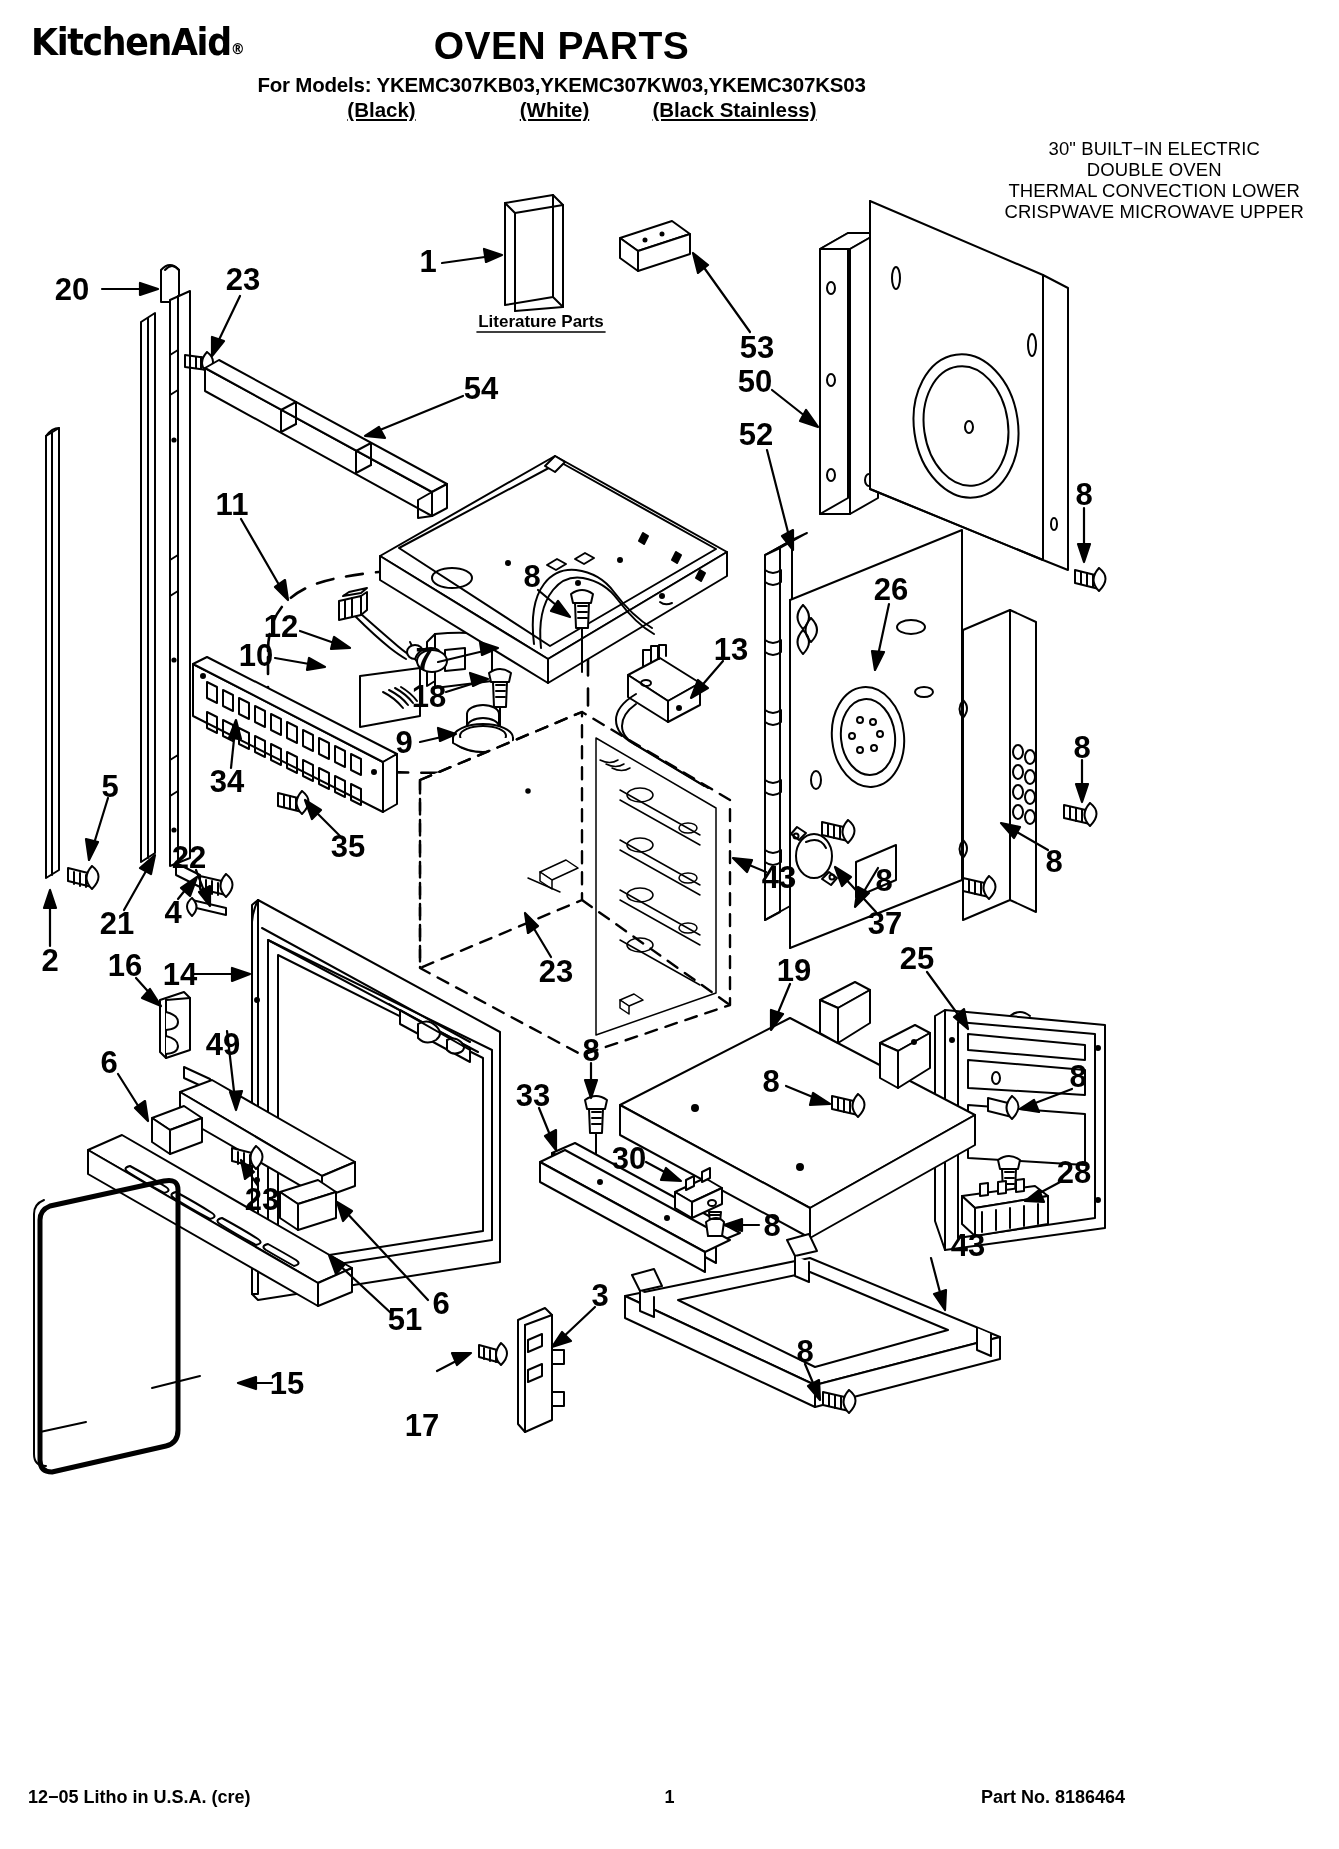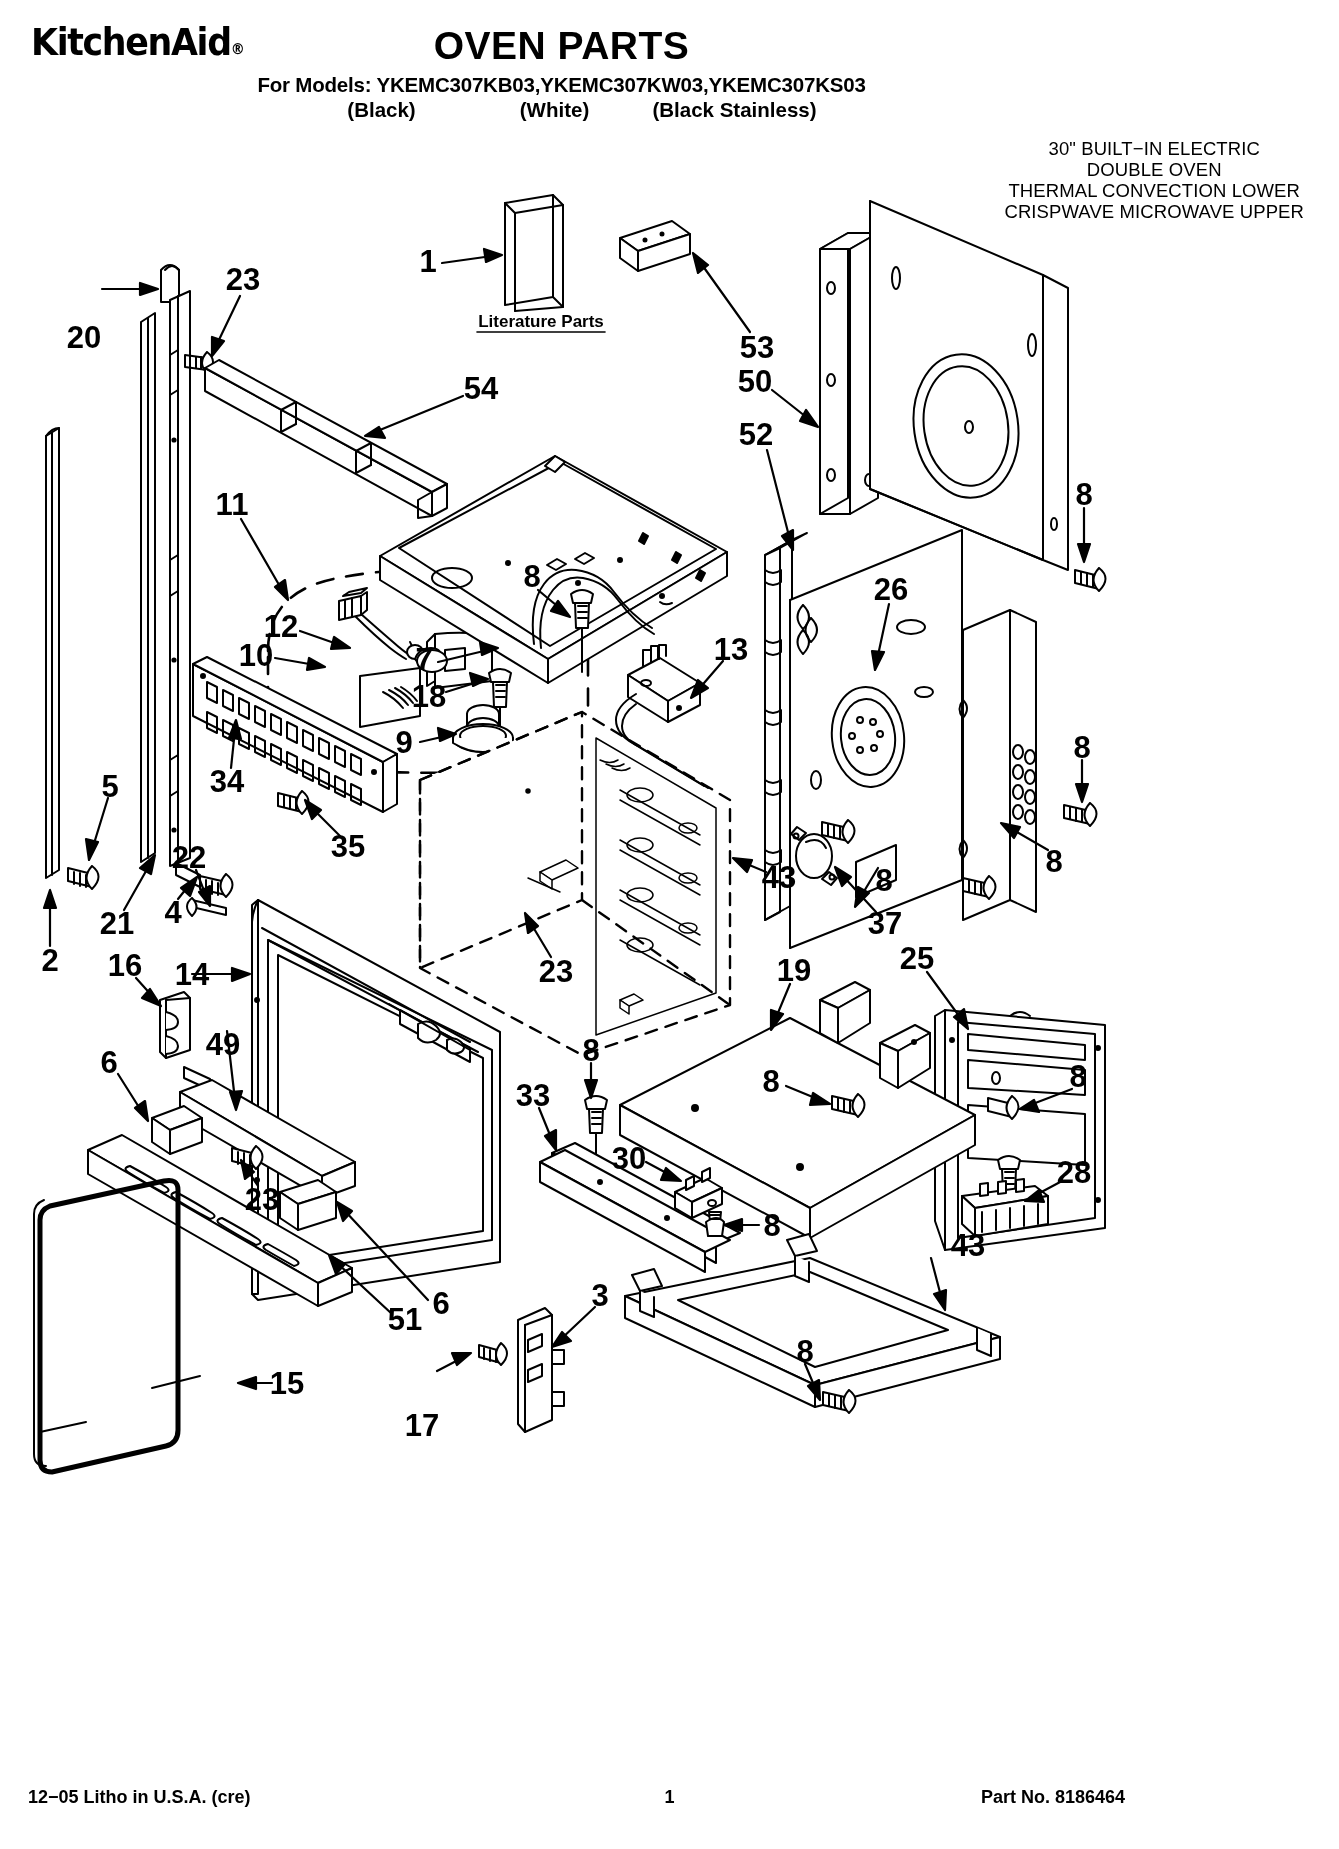--- a/index.html
+++ b/index.html
@@ -60,21 +60,21 @@
   }
   #colorrow{
     position:absolute;
     left:0; top:98px;
     width:1339px;
     text-align:center;
     font-size:20.5px;
     font-weight:bold;
     transform:translateX(-108px);
   }
-  #colorrow span{display:inline-block;}
+  #colorrow span{display:inline-block;text-decoration:underline;}
   #colorrow .c1{width:196px;text-align:center;}
   #colorrow .c2{width:150px;text-align:center;}
   #colorrow .c3{width:210px;}
 
   #desc{
     position:absolute;
     right:35px; top:138px;
     text-align:center;
     font-size:18.5px;
     line-height:21px;
@@ -882,21 +882,21 @@
 
         <line x1="477" y1="332" x2="605" y2="332" stroke-width="1.6"></line>
       </g>
 
     </g>
   </svg>
 
   <div class="litlabel" style="left:541px; top:322px;">Literature Parts</div>
 
   <div id="callout-layer">
-      <div class="callout" style="left: 84px; top: 289px; margin-top: 48px;">20</div>
+      <div class="callout" style="left: 72px; top: 289px;">20</div>
       <div class="callout" style="left: 243px; top: 279px;">23</div>
       <div class="callout" style="left: 428px; top: 261px;">1</div>
       <div class="callout" style="left: 757px; top: 347px;">53</div>
       <div class="callout" style="left: 755px; top: 381px;">50</div>
       <div class="callout" style="left: 756px; top: 434px;">52</div>
       <div class="callout" style="left: 481px; top: 388px;">54</div>
       <div class="callout" style="left: 1084px; top: 494px;">8</div>
       <div class="callout" style="left: 232px; top: 504px;">11</div>
       <div class="callout" style="left: 532px; top: 576px;">8</div>
       <div class="callout" style="left: 891px; top: 589px;">26</div>
@@ -914,21 +914,21 @@
       <div class="callout" style="left: 189px; top: 857px;">22</div>
       <div class="callout" style="left: 779px; top: 877px;">43</div>
       <div class="callout" style="left: 884px; top: 880px;">8</div>
       <div class="callout" style="left: 173px; top: 912px;">4</div>
       <div class="callout" style="left: 117px; top: 923px;">21</div>
       <div class="callout" style="left: 885px; top: 923px;">37</div>
       <div class="callout" style="left: 50px; top: 960px;">2</div>
       <div class="callout" style="left: 917px; top: 958px;">25</div>
       <div class="callout" style="left: 556px; top: 971px;">23</div>
       <div class="callout" style="left: 125px; top: 965px;">16</div>
-      <div class="callout" style="left: 192px; top: 974px;">14</div>
+      <div class="callout" style="left: 180px; top: 974px;">14</div>
       <div class="callout" style="left: 794px; top: 970px;">19</div>
       <div class="callout" style="left: 223px; top: 1044px; text-align: center;">49</div>
       <div class="callout" style="left: 591px; top: 1050px;">8</div>
       <div class="callout" style="left: 109px; top: 1062px;">6</div>
       <div class="callout" style="left: 771px; top: 1081px;">8</div>
       <div class="callout" style="left: 1078px; top: 1076px;">8</div>
       <div class="callout" style="left: 533px; top: 1095px;">33</div>
       <div class="callout" style="left: 629px; top: 1158px;">30</div>
       <div class="callout" style="left: 1074px; top: 1172px;">28</div>
       <div class="callout" style="left: 262px; top: 1199px;">23</div>

